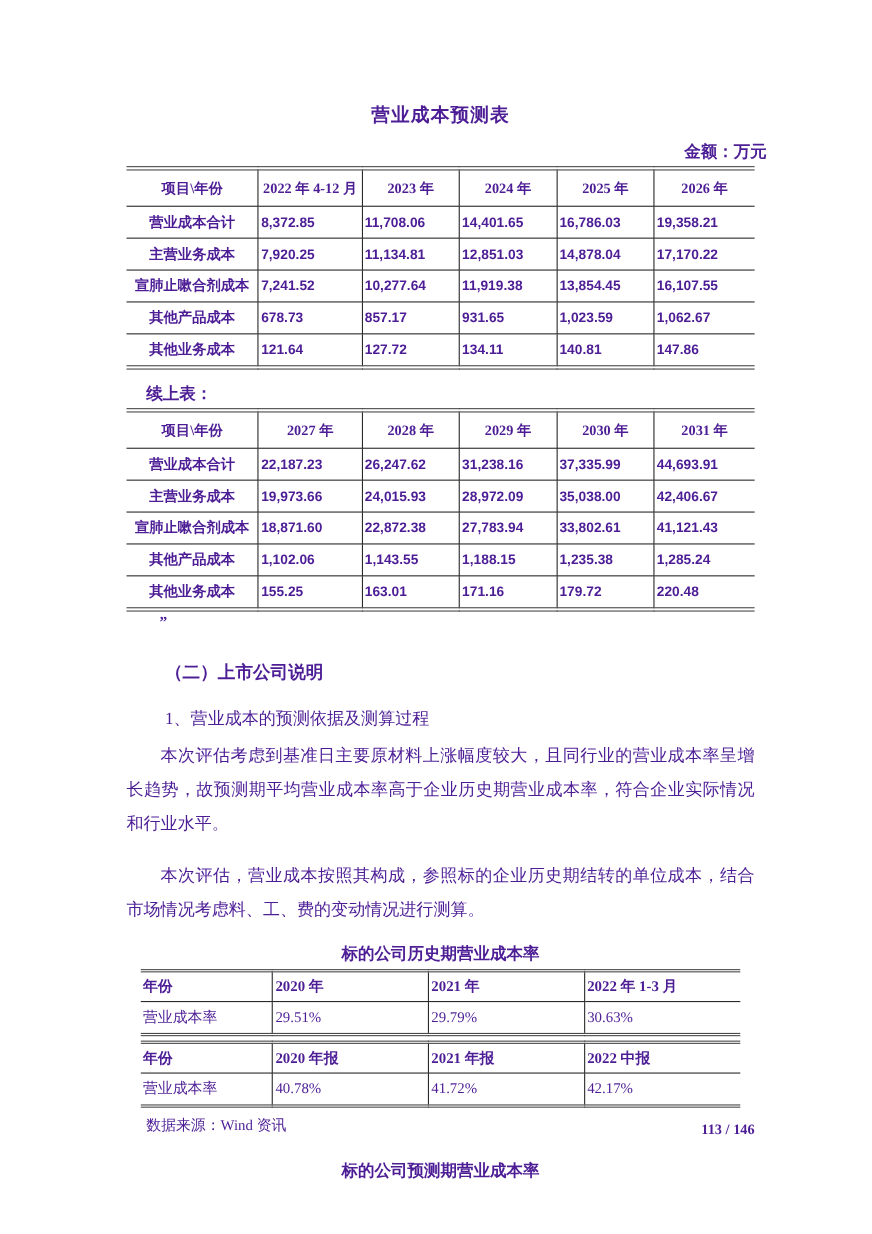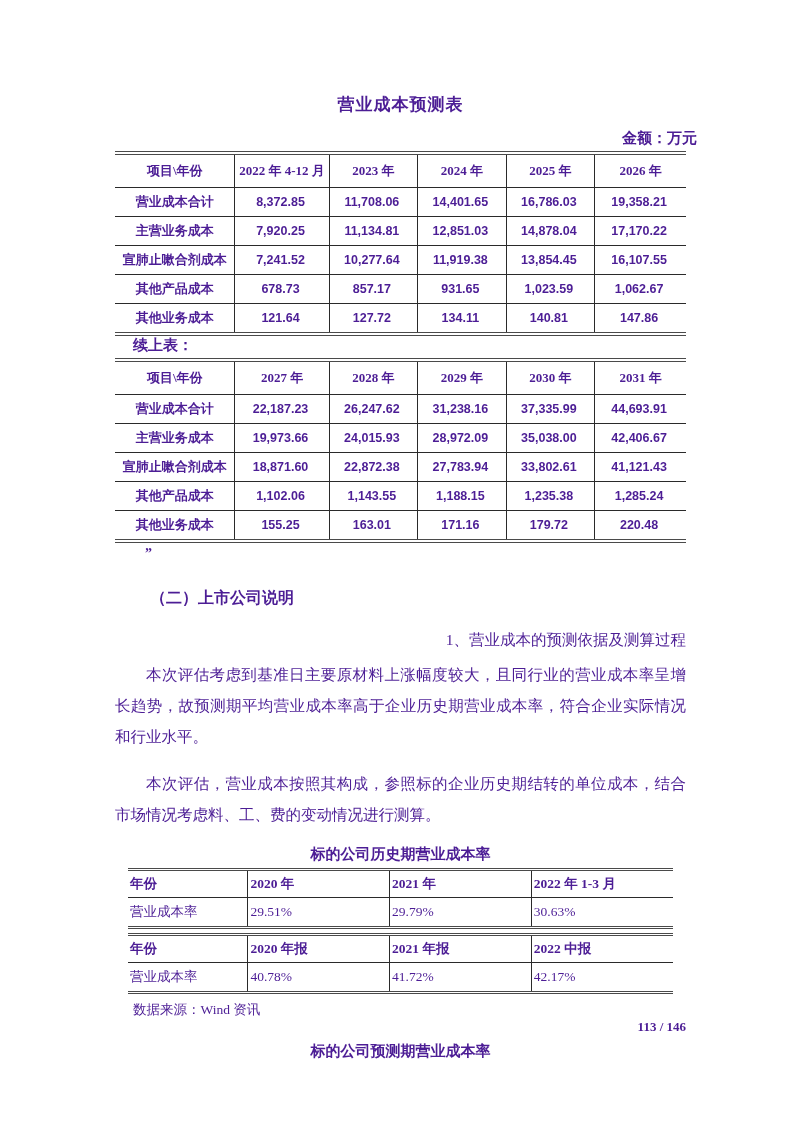--- a/index.html
+++ b/index.html
@@ -12,31 +12,31 @@
   .doc-title { margin-top:93px; text-align:center; font-weight:bold; font-size:17px; letter-spacing:1px; }
   .unit-line { margin-top:13px; margin-right:-11px; text-align:right; font-weight:bold; font-size:15px; }
 
   table.cost { width:100%; border-collapse:collapse; table-layout:fixed; margin-top:3px;
     border-top:4px double #4a4a4a; border-bottom:4px double #4a4a4a; }
   table.cost th, table.cost td { border:1px solid #2a2a2a; overflow:hidden; white-space:nowrap; }
   table.cost tr > *:first-child { border-left:none; }
   table.cost tr > *:last-child { border-right:none; }
   table.cost th { font-weight:bold; text-align:center; font-size:13px; padding:7px 2px; }
   table.cost td.label { font-weight:bold; text-align:center; font-size:13px; padding:5px 2px; }
-  table.cost td.num { font-weight:bold; text-align:center; font-size:12.5px; padding:5px 5px 5px 2px;
+  table.cost td.num { font-weight:bold; text-align:left; font-size:12.5px; padding:5px 5px 5px 2px;
     font-family:"Liberation Sans", sans-serif; }
   .cost col.c0 { width:21%; } .cost col.c1 { width:16.5%; }
   .cost col.c2, .cost col.c3, .cost col.c4 { width:15.5%; } .cost col.c5 { width:16%; }
 
-  .continued { margin-top:0; margin-left:18px; font-weight:bold; font-size:15px; }
+  .continued { margin-top:13px; margin-left:18px; font-weight:bold; font-size:15px; }
   .close-quote { margin-top:3px; margin-left:30px; font-weight:bold; font-size:14px; }
 
   .section-heading { margin-top:26px; margin-left:35px; font-weight:bold; font-size:16px;
     font-family:"Liberation Sans", sans-serif; }
-  .sub-heading { margin-top:21px; margin-left:35px; font-size:15.5px;text-align:right; }
+  .sub-heading { margin-top:21px; margin-left:35px; font-size:15.5px; }
 
   .para { margin-top:8px; font-size:15.5px; line-height:31px; text-align:justify;
     text-indent:2em; }
 
   .table-title { margin-top:14px; text-align:center; font-weight:bold; font-size:15px; }
 
   table.rate { width:545px; margin-left:13px; border-collapse:collapse; table-layout:fixed; margin-top:4px;
     border-top:3px double #4a4a4a; border-bottom:3px double #4a4a4a; font-size:13.5px; }
   table.rate th, table.rate td { border:1px solid #2a2a2a; text-align:left; overflow:hidden; white-space:nowrap; }
   table.rate tr > *:first-child { border-left:none; }

